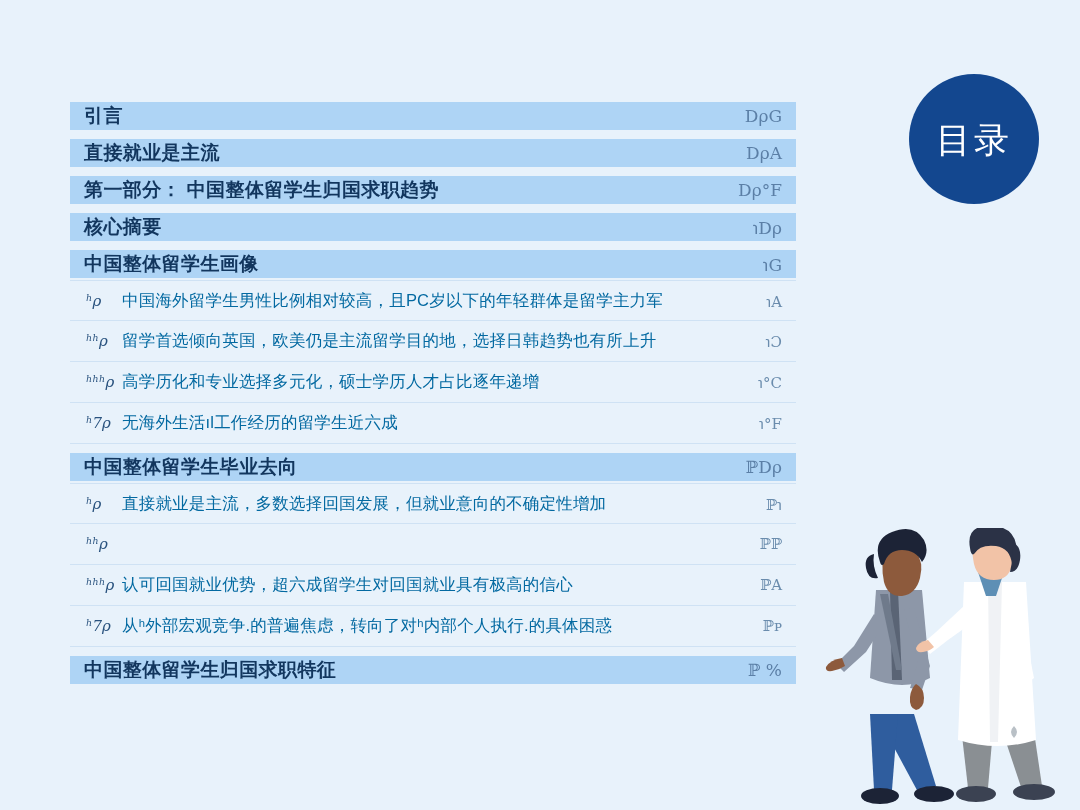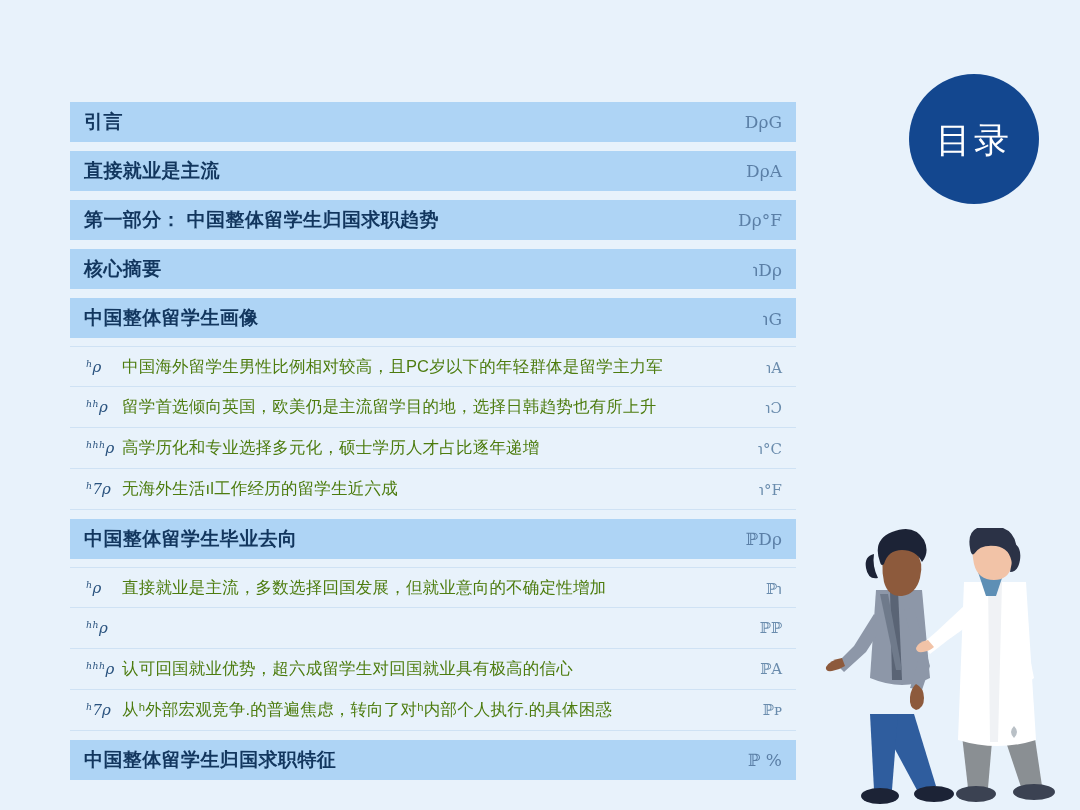--- a/index.html
+++ b/index.html
@@ -37,21 +37,21 @@
   #toc-list {
     position:absolute;
     left:70px; top:102px;
     width:726px;
   }
 
   .toc-row {
     position:relative;
     display:flex;
     align-items:center;
-    height:40px;
+    height:28px;
     margin-bottom:9px;
     padding:0 14px 0 14px;
   }
   .toc-row.section {
     background:#aed4f5;
   }
   .toc-row.sub {
     background:transparent;
     height:41px;
     margin-bottom:0;
@@ -63,21 +63,21 @@
   .row-label {
     color:#12365e;
     font-size:19px;
     font-weight:bold;
     letter-spacing:0.4px;
     white-space:nowrap;
   }
   .toc-row.sub .row-label {
     font-weight:normal;
     font-size:16.5px;
-    color:#4d7c0f;
+    color:#0369a1;
     letter-spacing:0.2px;
   }
 
   .bullet {
     width:36px;
     flex:0 0 36px;
     color:#29527e;
     font-size:15px;
     font-family:"DejaVu Serif",serif;
     font-style:italic;
@@ -97,21 +97,21 @@
   .toc-row.sub .page-no {
     font-size:15px;
     font-style:normal;
     color:#6a8cad;
     min-width:40px;
   }
 
   
   .group { margin-bottom:9px; }
   .group .toc-row.section { margin-bottom:0; }
-  .sub-block { padding-top:8px; }
+  .sub-block { padding-top:2px; }
 
   
   #illustration {
     position:absolute;
     left:818px; top:528px;
     width:262px; height:282px;
   }
   #illustration svg { display:block; }
 </style>
 </head>

